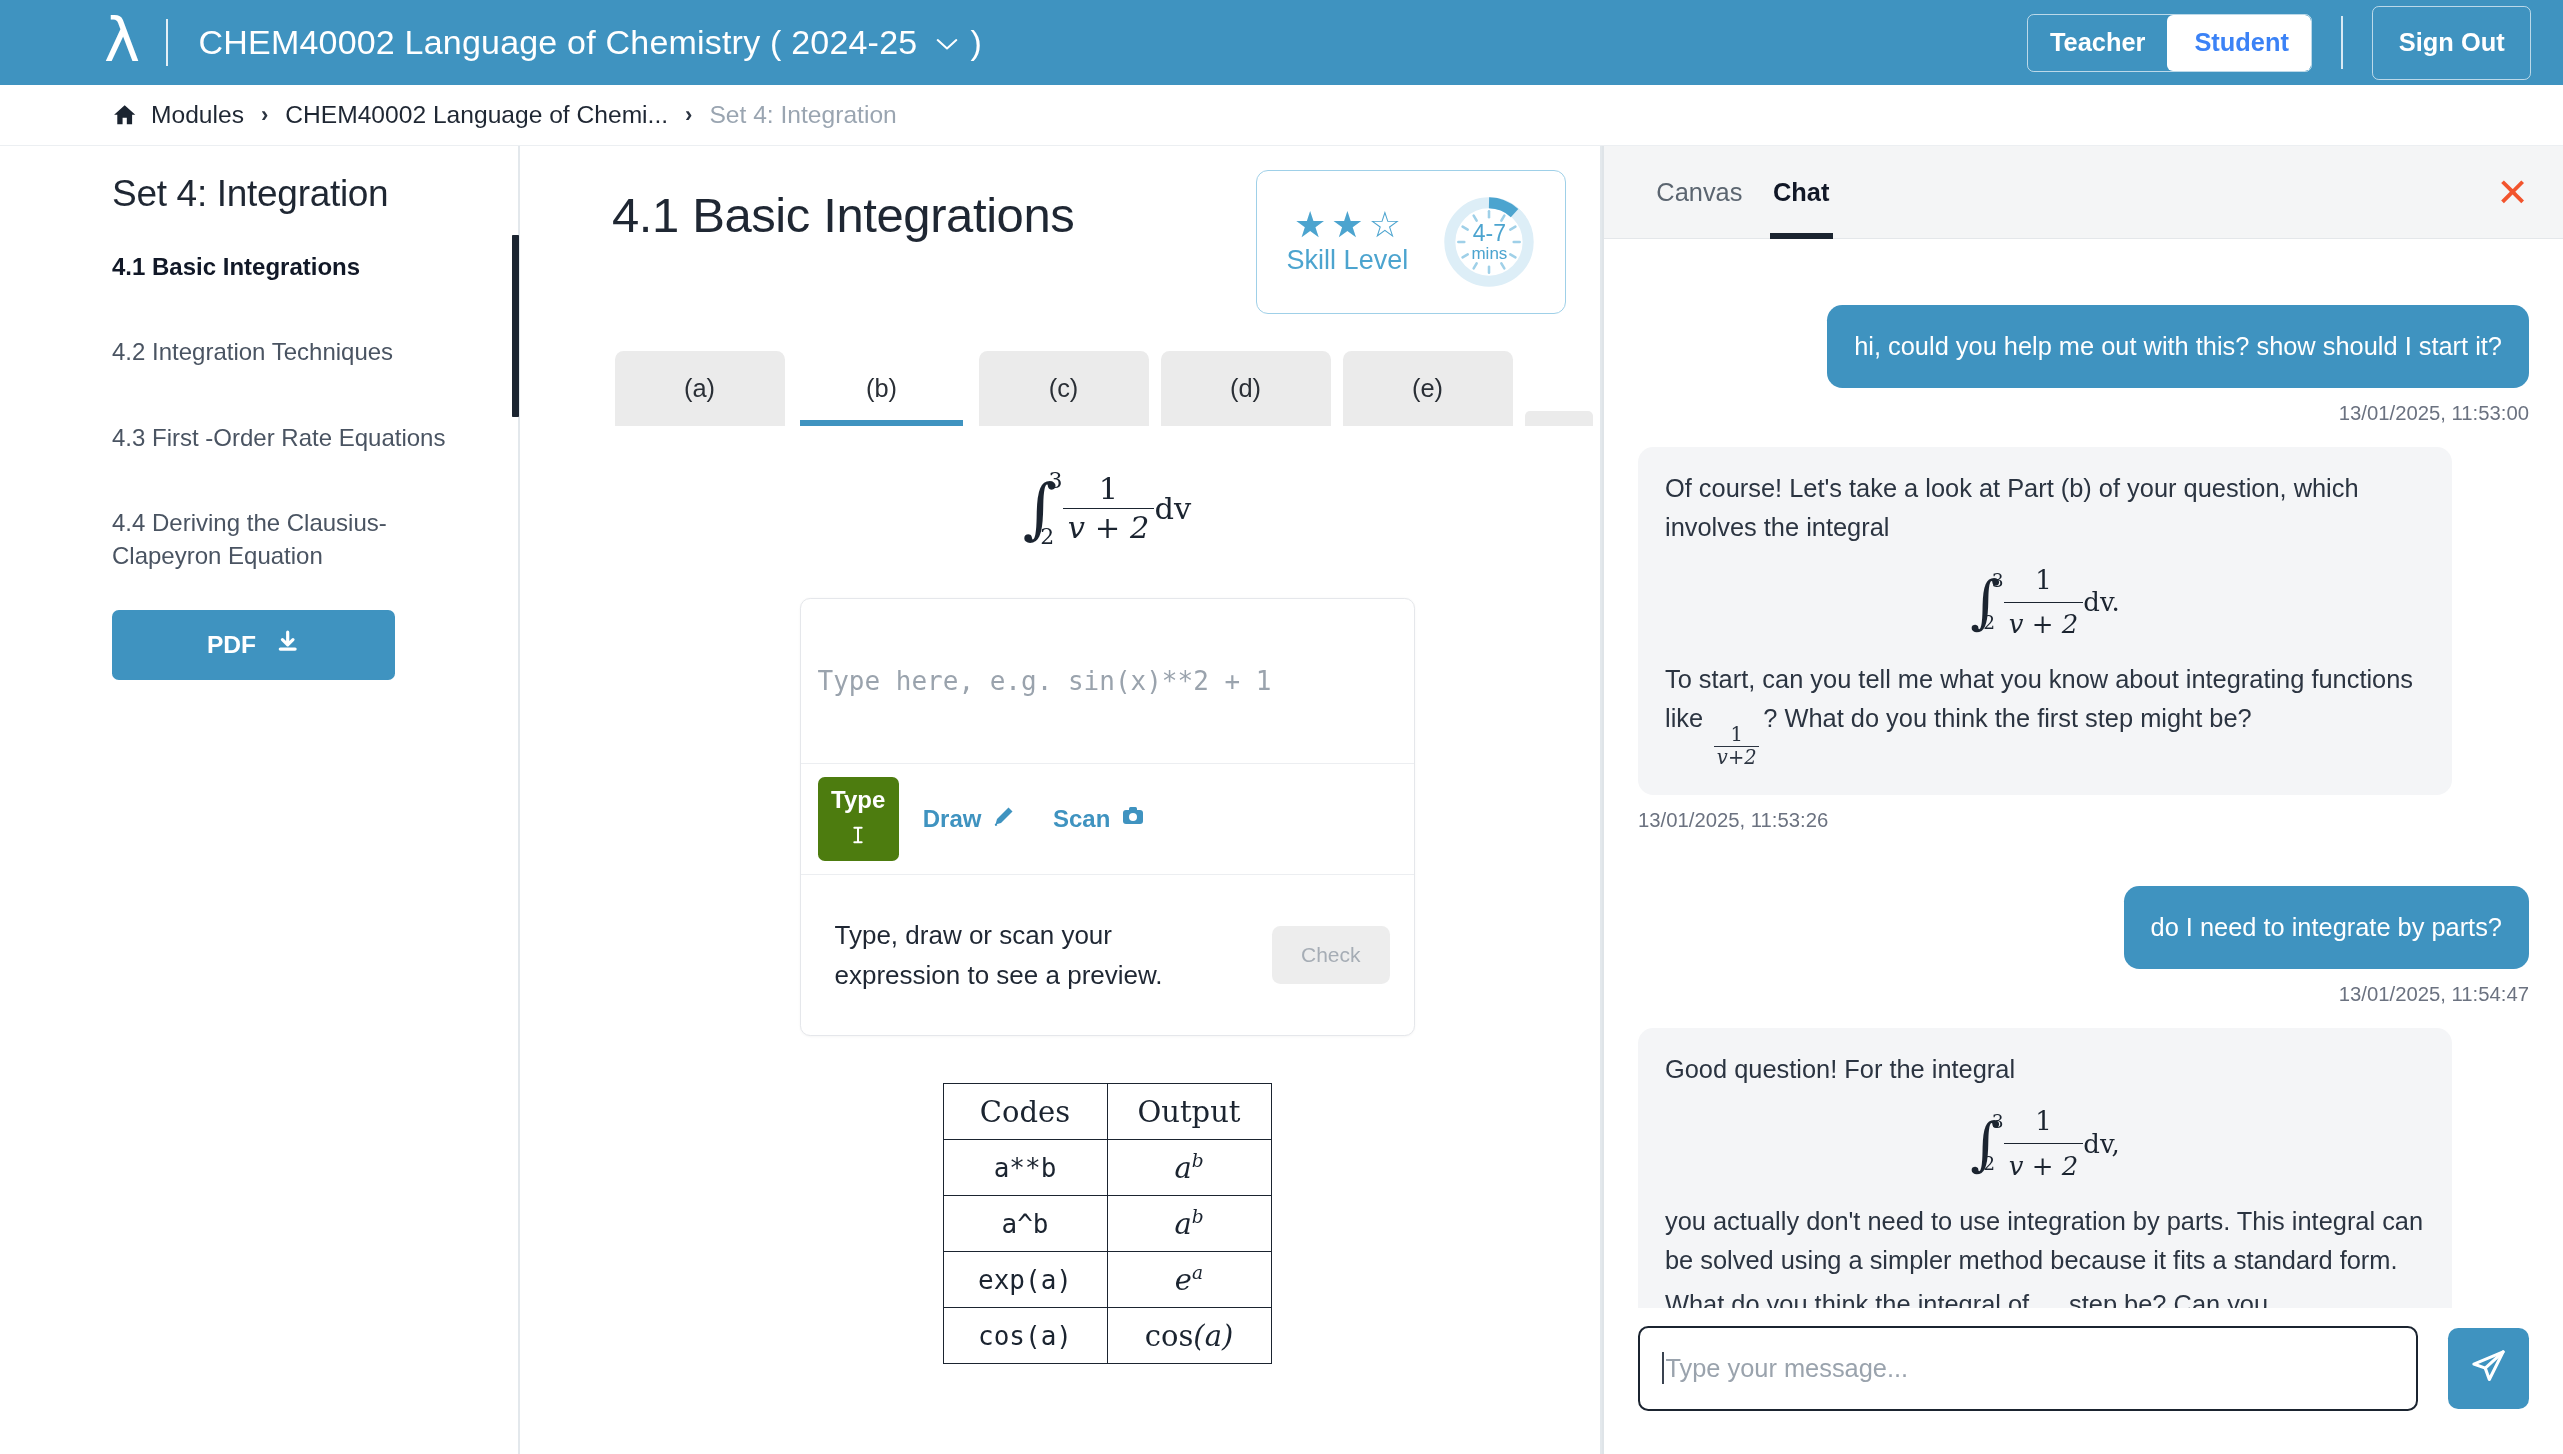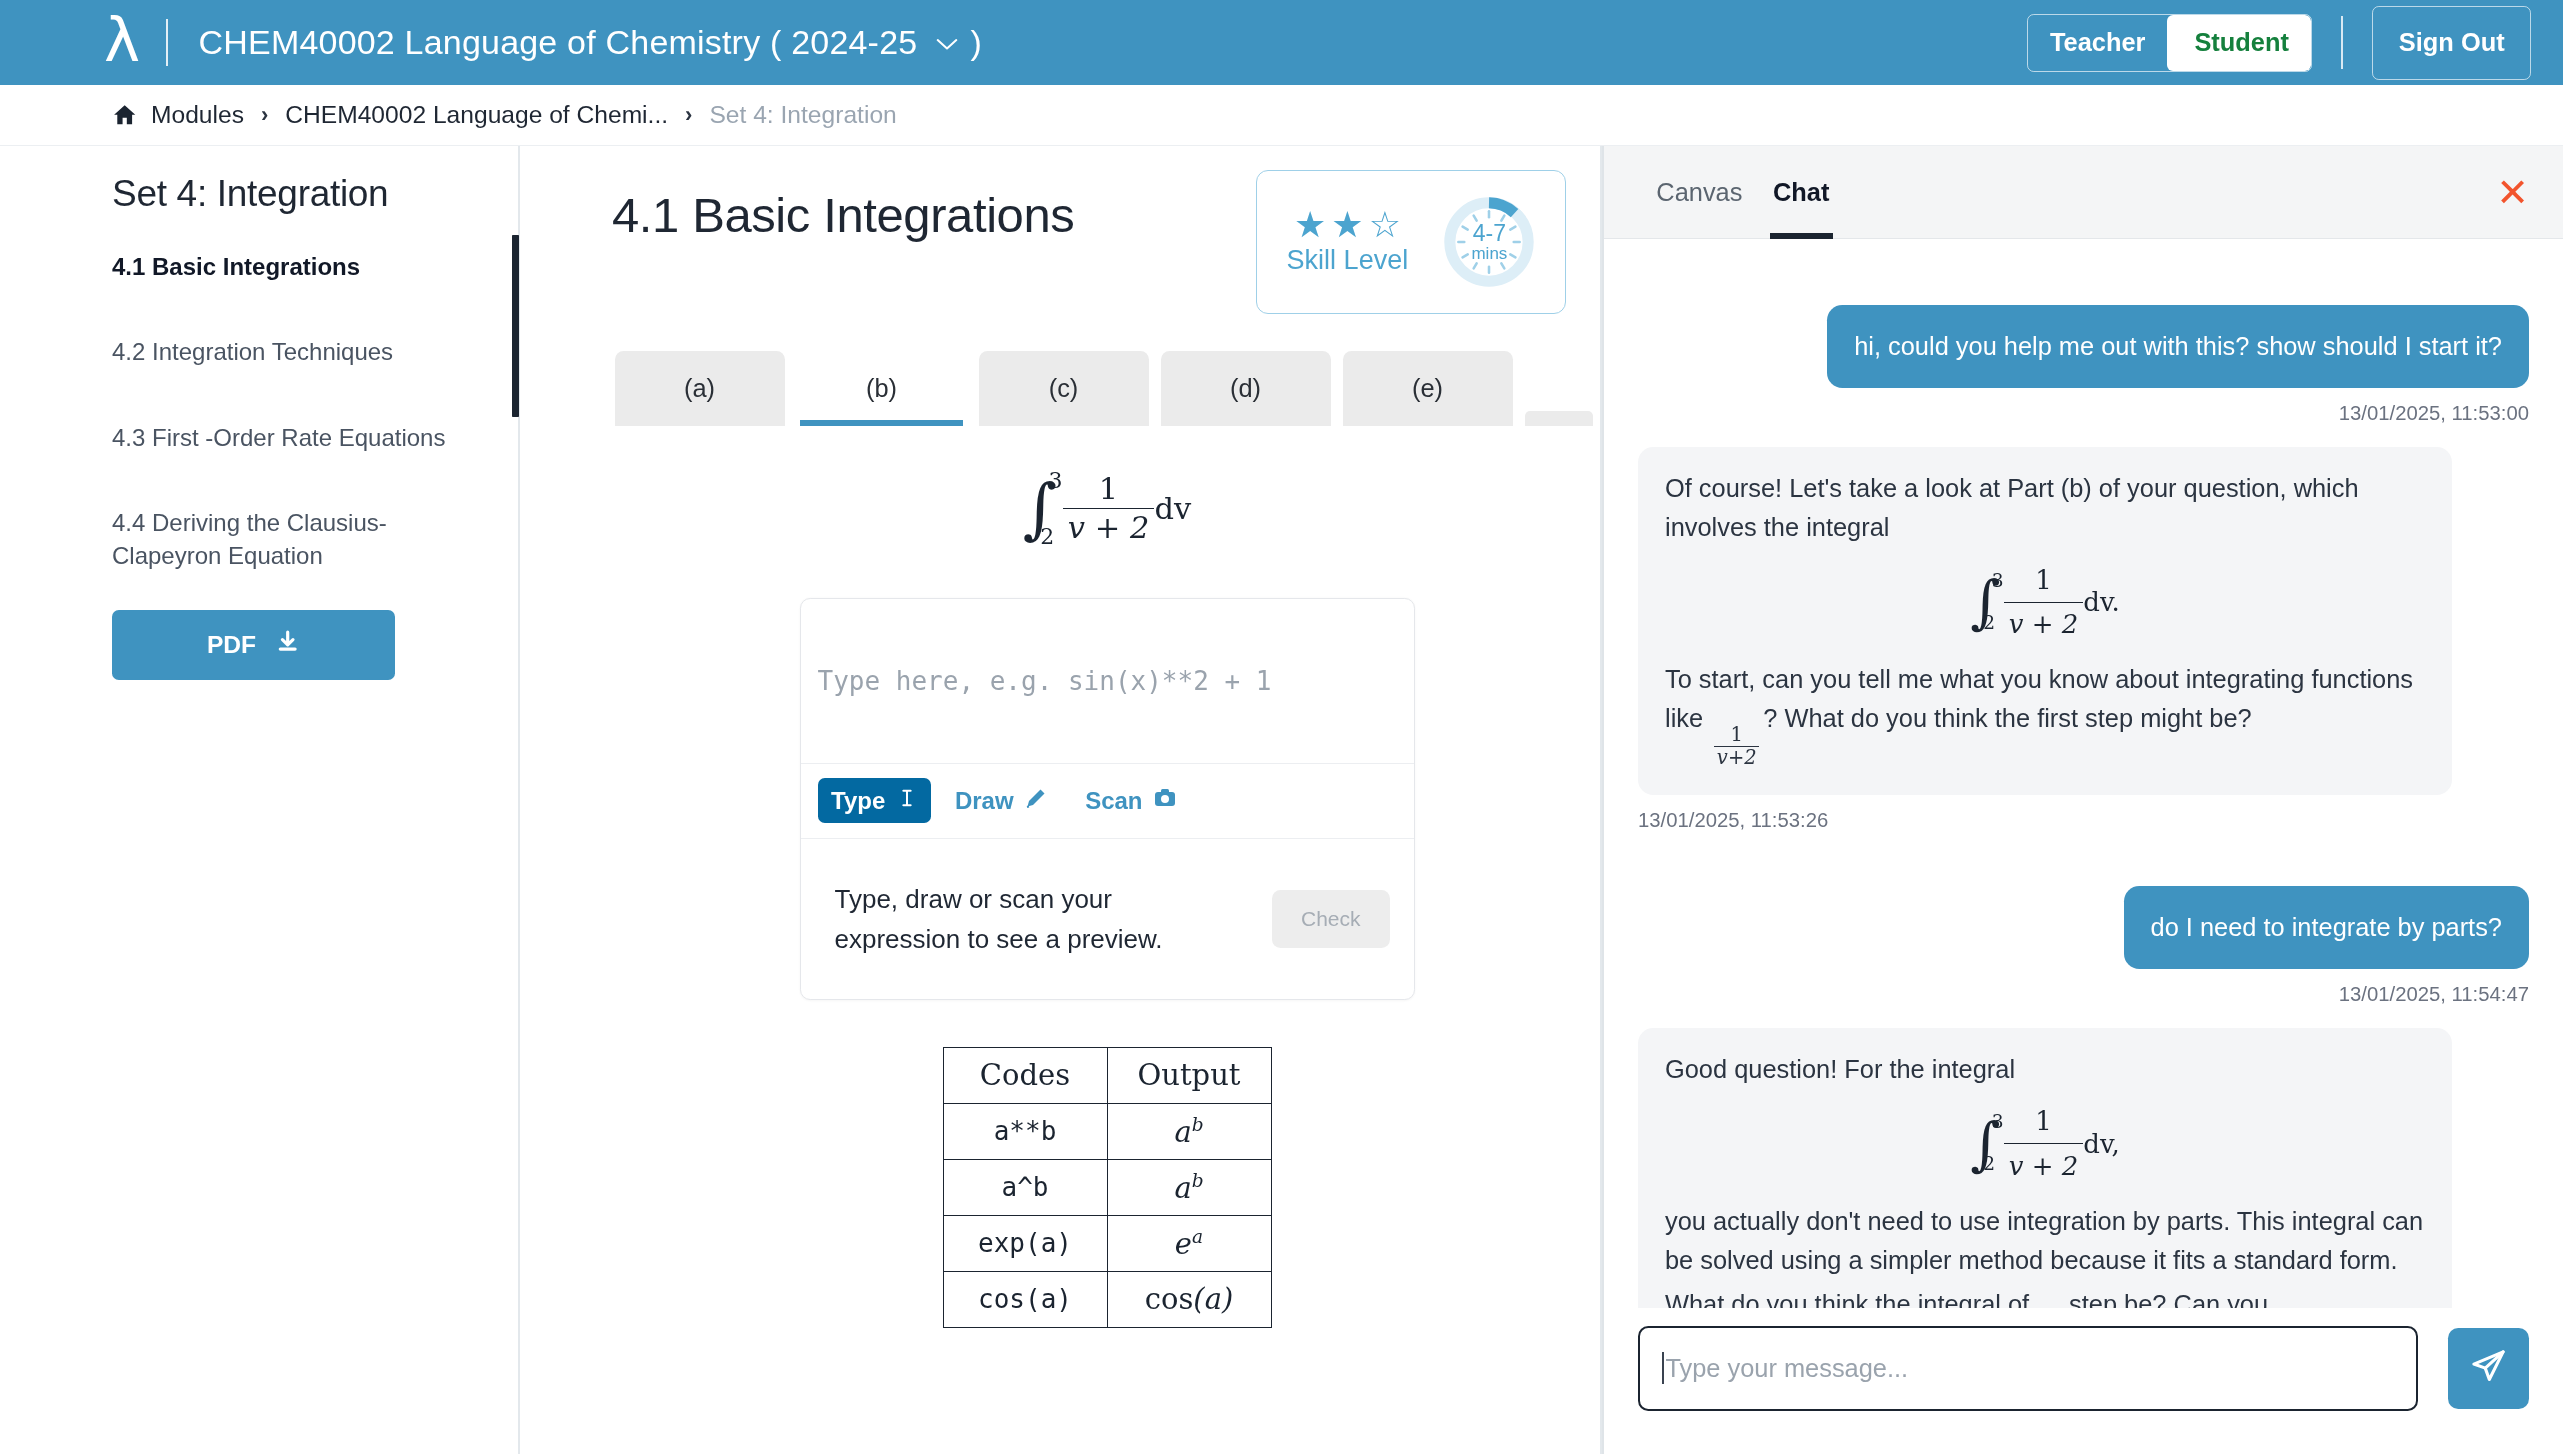--- a/index.html
+++ b/index.html
@@ -35,21 +35,21 @@
   .topbar-right { margin-left: auto; display: flex; align-items: center; gap: 0; }
   .role-toggle {
     display: flex; border: 0.8px solid rgba(255,255,255,.65); border-radius: 6.8px;
     overflow: hidden; height: 58px;
   }
   .role-btn {
     display: flex; align-items: center; justify-content: center;
     padding: 0 22px; font-size: 25.4px; font-weight: 700; color: #ffffff;
     background: transparent; cursor: pointer;
   }
-  .role-btn.active { background: #ffffff; color: #15803d; border-radius: 6px; padding-left: 27px; }
+  .role-btn.active { background: #ffffff; color: #3b82f6; border-radius: 6px; padding-left: 27px; }
   .topbar-divider { width: 2.5px; height: 53px; background: rgba(255,255,255,.8); margin: 0 29px; }
   .signout-btn {
     border: 0.8px solid rgba(255,255,255,.65); border-radius: 6.8px;
     height: 74px; display: flex; align-items: center; padding: 0 25.4px;
     font-size: 25.4px; font-weight: 700; color: #ffffff; cursor: pointer;
   }
 
   
   .breadcrumb {
     height: 61px; min-height: 61px;
@@ -166,21 +166,21 @@
   }
   .answer-tools {
     border-top: 1.7px solid #eceef1; display: flex; align-items: center;
     gap: 10.2px; padding: 13.6px 17px;
   }
   .tool-btn {
     display: flex; align-items: center; gap: 10.2px;
     font-size: 24px; font-weight: 700; color: #3f93c0; cursor: pointer;
     padding: 8.5px 13.6px; border-radius: 6.8px;
   }
-  .tool-btn.active { background: #0369a1; color: #ffffff; }
+  .tool-btn.active { background: #4d7c0f; color: #ffffff; flex-direction: column; }
   .answer-preview {
     border-top: 1.7px solid #eceef1; display: flex; align-items: center;
     padding: 22px 24px 22px 34px; min-height: 161px;
   }
   .preview-text { font-size: 26px; line-height: 1.55; color: #1f2733; max-width: 339px; }
   .check-btn {
     margin-left: auto; background: #ededed; color: #a6adb5; border-radius: 8.5px;
     padding: 17px 29px; font-size: 21px; cursor: pointer;
   }
 

